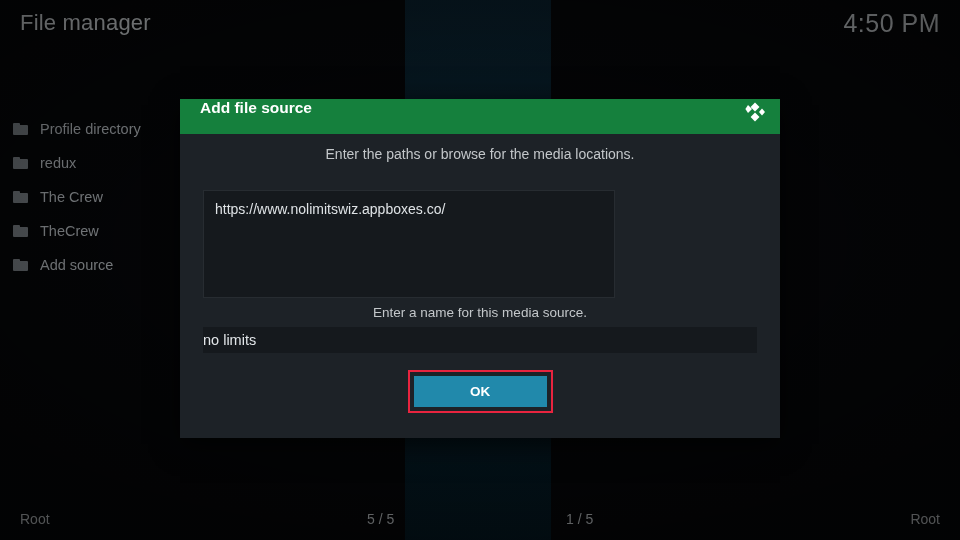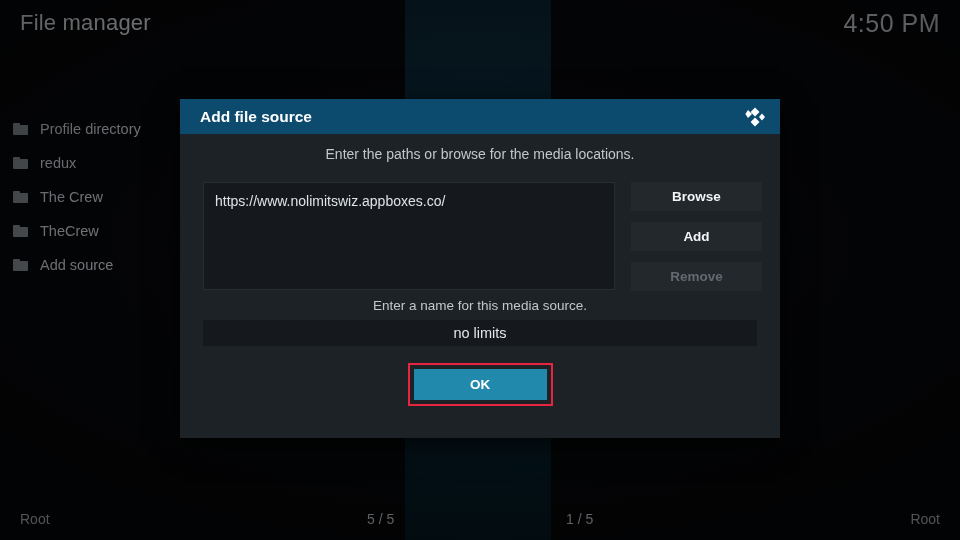--- a/index.html
+++ b/index.html
@@ -79,39 +79,39 @@
   .bb-right  { right:20px; }
 
   
   .dialog {
     position:absolute; left:180px; top:99px; width:600px; height:339px;
     background:#1d2227;
     box-shadow:0 6px 26px rgba(0,0,0,.75);
   }
   .dialog-header {
     position:relative;
-    height:35px; background:#0c4a6e;
-    display:flex; align-items:center; justify-content:space-between;
+    height:35px; background:#15803d;
+    display:flex; justify-content:space-between;
   }
   .dialog-title {
     margin-left:20px; font-size:15.5px; font-weight:600; color:#ffffff;
   }
   .kodi-logo {
     margin-right:13px; width:26px; height:26px;
     display:flex; align-items:center; justify-content:center;
   }
   .dialog-body { position:relative; height:304px; }
 
   .hint {
     text-align:center; color:#c3c7ca; font-size:14px;
     padding-top:12px;
   }
 
   .row-main {
-    display:flex; margin:20px 16px 0 23px; gap:16px;
+    display:flex; margin:28px 16px 0 23px; gap:16px;
   }
   .url-box {
     width:412px; height:108px;
     background:#15191d;
     border:1px solid #272c31;
     padding:9px 11px;
     color:#dfe3e6; font-size:14px; line-height:1.35;
     word-break:break-all; overflow:hidden;
   }
   .side-buttons {
@@ -127,21 +127,21 @@
   }
   .btn.disabled { color:#63696e; }
 
   .name-hint {
     text-align:center; color:#c3c7ca; font-size:13.5px;
     margin-top:7px;
   }
   .name-box {
     margin:7px 23px 0 23px; height:26px; line-height:26px;
     background:#15191d;
-    text-align:center; color:#e2e6e9; font-size:14.5px;
+    color:#e2e6e9; font-size:14.5px;
   }
 
   .action-row {
     display:flex; justify-content:center; gap:18px;
     margin-top:23px;
     align-items:flex-end;
   }
   .ok-wrap { position:relative; }
   .ok-btn {
     width:133px; height:31px; line-height:31px;
@@ -219,25 +219,20 @@
         </svg>
       </div>
     </div>
 
     <div class="dialog-body">
 
       <div class="hint">Enter the paths or browse for the media locations.</div>
 
       <div class="row-main">
         <div class="url-box">https://www.nolimitswiz.appboxes.co/</div>
-        <div class="side-buttons">
-          <div class="btn">Browse</div>
-          <div class="btn">Add</div>
-          <div class="btn disabled">Remove</div>
-        </div>
       </div>
 
       <div class="name-hint">Enter a name for this media source.</div>
       <div class="name-box">no limits</div>
 
       <div class="action-row">
         <div class="ok-wrap">
           <div class="ok-btn">OK</div>
           <div class="focus-ring"></div>
         </div>

